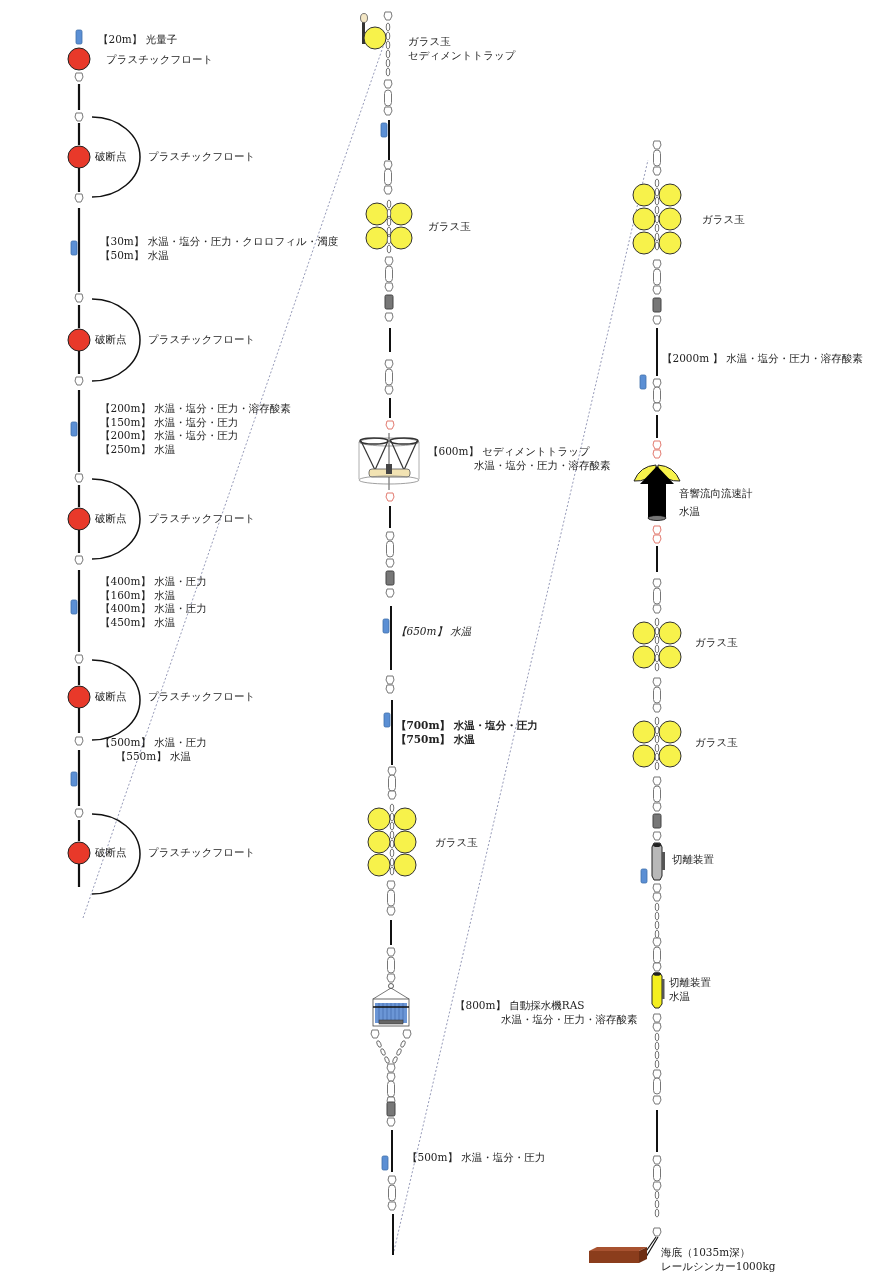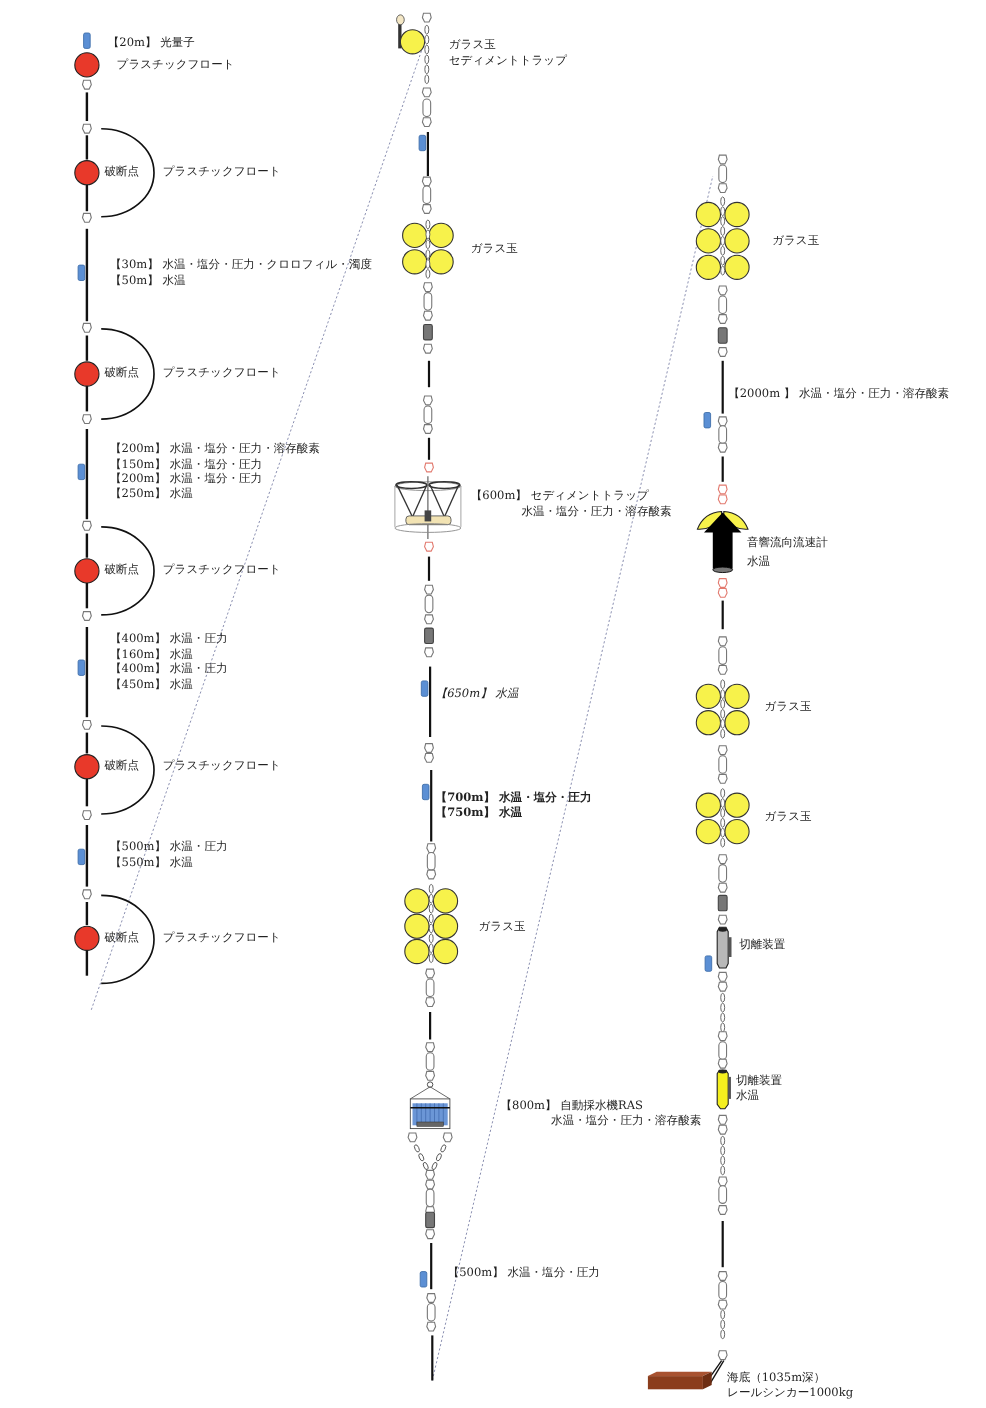--- a/index.html
+++ b/index.html
@@ -382,21 +382,21 @@
 <div class="lbl" style="left:100px;top:575px;">
   <div>【400m】 水温・圧力</div>
   <div>【160m】 水温</div>
   <div>【400m】 水温・圧力</div>
   <div>【450m】 水温</div>
 </div>
 
 <div class="lbl" style="left:95px;top:690px;">破断点</div>
 <div class="lbl" style="left:148px;top:690px;">プラスチックフロート</div>
 
-<div class="lbl" style="left:100px;top:764px;">
+<div class="lbl" style="left:100px;top:736px;text-align:center;">
   <div>【500m】 水温・圧力</div>
   <div>【550m】 水温</div>
 </div>
 
 <div class="lbl" style="left:95px;top:846px;">破断点</div>
 <div class="lbl" style="left:148px;top:846px;">プラスチックフロート</div>
 
 <div class="lbl" style="left:408px;top:35px;">
   <div>ガラス玉</div>
   <div>セディメントトラップ</div>

